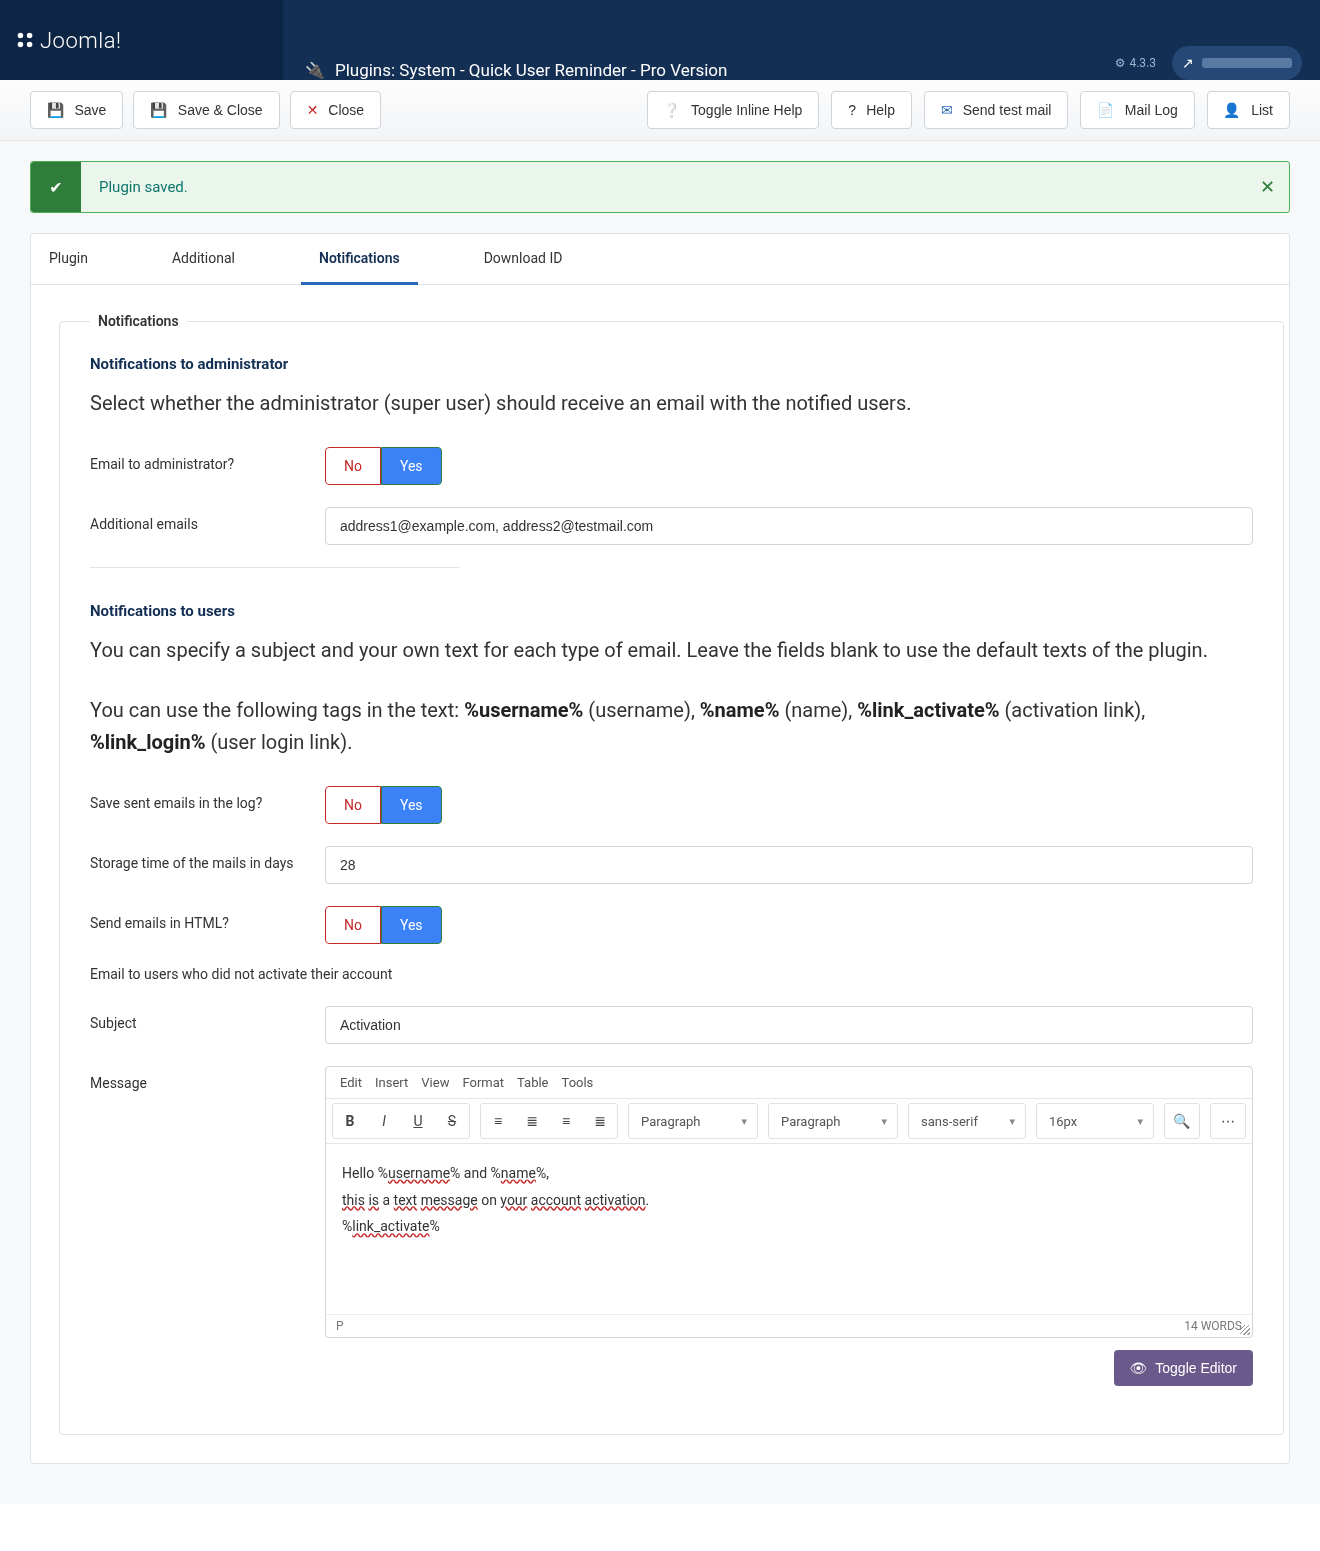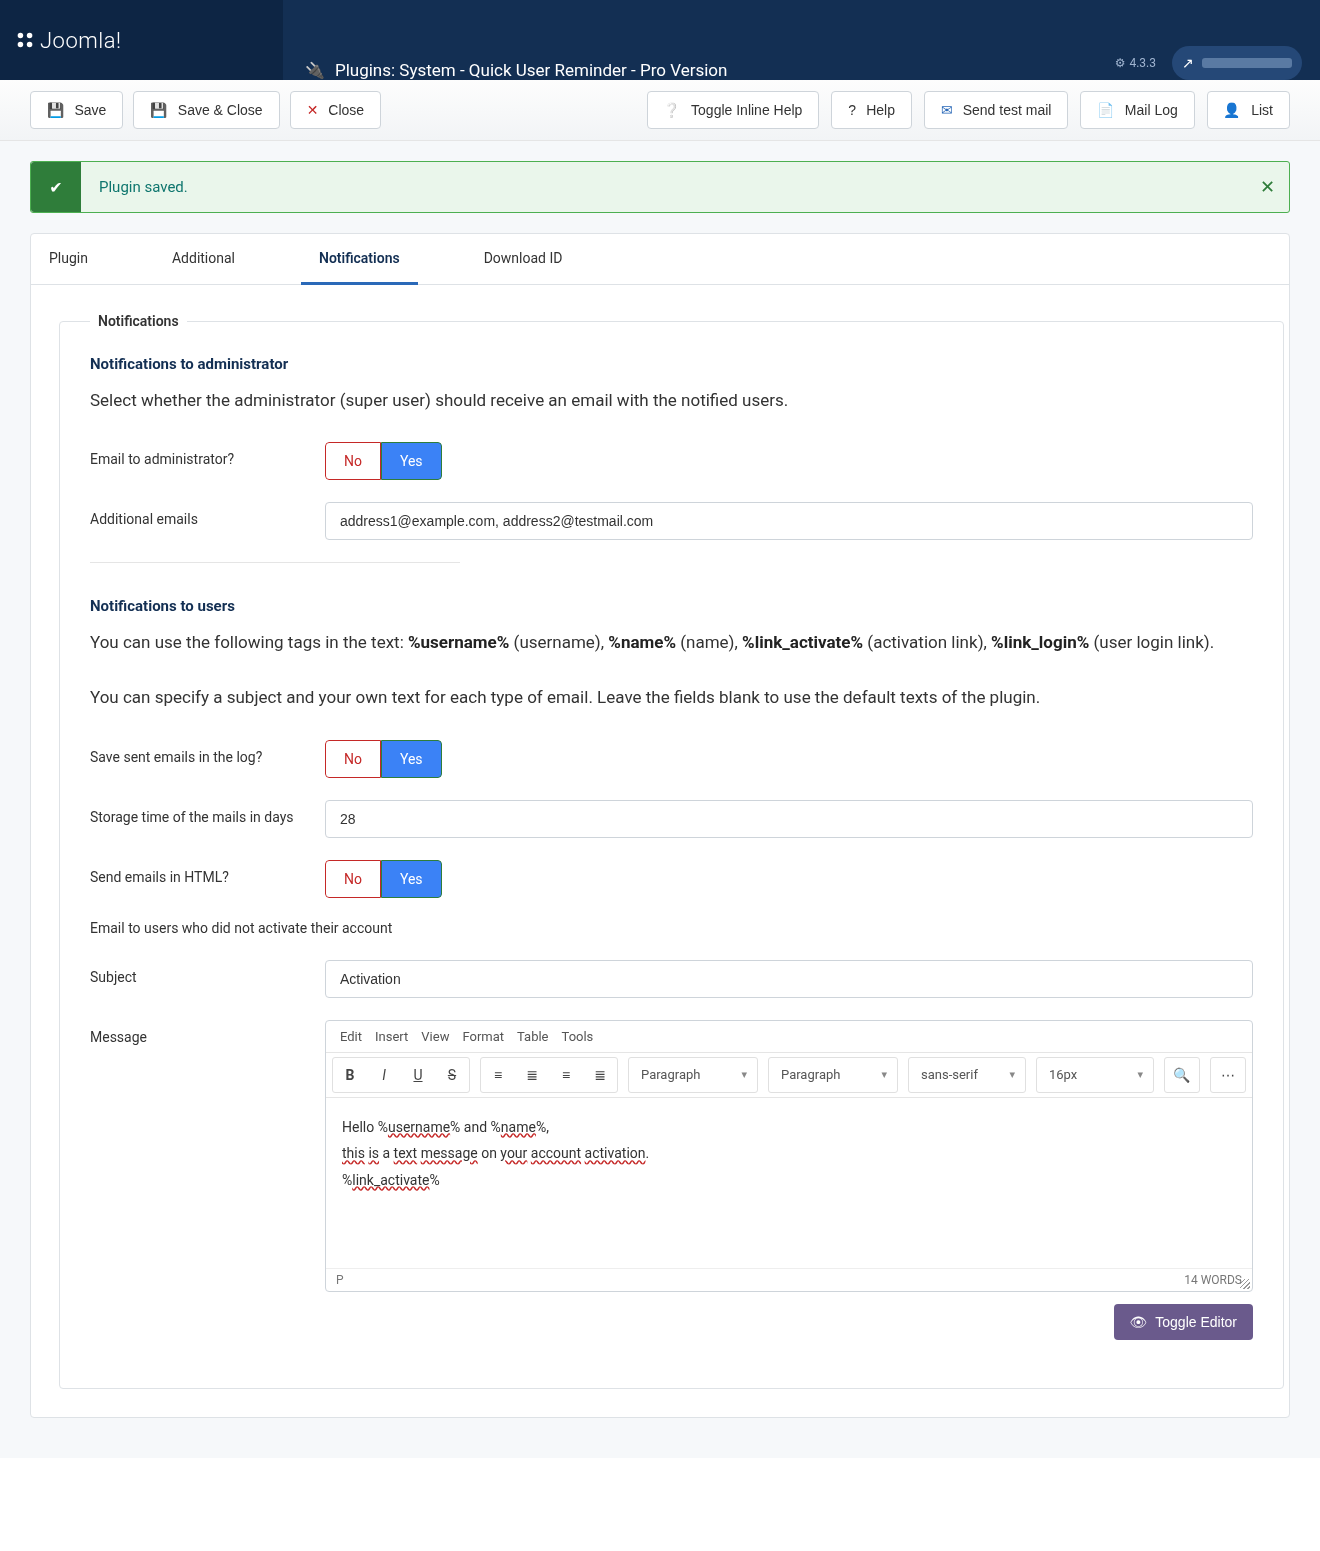--- a/index.html
+++ b/index.html
@@ -30,21 +30,21 @@
 .alert-text { padding: 16px 18px; color:#0f766e; font-size:15px; }
 .alert-close { position:absolute; right:14px; top:14px; color:#2f7d3a; font-size:18px; cursor:pointer; }
 .panel { background:#fff; border:1px solid #dee2e6; border-radius:4px; }
 .tabs { display:flex; border-bottom:1px solid #dee2e6;gap:48px; }
 .tab { padding:16px 18px; font-size:14px; color:#333; cursor:pointer; }
 .tab.active { color:#132f53; font-weight:600; border-bottom:3px solid #2a69b8; margin-bottom:-1px; }
 .panel-body { padding: 28px; }
 fieldset { border:1px solid #dee2e6; border-radius:4px; padding: 26px 30px; }
 legend { padding:0 8px; font-size:14px; font-weight:600; color:#333; }
 .section-title { font-size:15px; font-weight:700; color:#132f53; margin-bottom:14px; }
-.section-desc { font-size:17px; color:#333; line-height:1.6; margin-bottom:28px; }
+.section-desc { font-size:20px; color:#333; line-height:1.6; margin-bottom:28px; }
 .form-row { display:flex; align-items:flex-start; margin-bottom:22px; }
 .form-label { width:235px; padding-top:9px; font-size:14px; color:#333; }
 .form-control-wrap { flex:1; }
 .btn-group { display:flex; border-radius:4px; overflow:hidden; width:fit-content; }
 .btn-group .opt { padding:10px 18px; font-size:14px; cursor:pointer; }
 .btn-group .opt-no { background:#fff; border:1px solid #c52827; color:#c52827; border-radius:4px 0 0 4px; }
 .btn-group .opt-yes { background:#3b82f6; border:1px solid #2f7d3a; color:#fff; border-radius:0 4px 4px 0; }
 .text-input { width:100%; border:1px solid #ced4da; border-radius:4px; padding:10px 14px; font-size:14px; color:#333; outline:none; }
 .hr { border:none; border-top:1px solid #e5e5e5; margin: 20px 0 34px; width:370px; }
 .plain-note { font-size:14px; color:#333; margin-bottom:24px; }
@@ -174,24 +174,24 @@
         <div class="form-row">
           <div class="form-label">Additional emails</div>
           <div class="form-control-wrap">
             <input class="text-input" value="address1@example.com, address2@testmail.com" style="">
           </div>
         </div>
 
         <hr class="hr">
 
         <div class="section-title">Notifications to users</div>
+        <p class="section-desc">You can specify a subject and your own text for each type of email. Leave the fields blank to use the default texts of the plugin.</p>
         <p class="section-desc">
           <span>You can use the following tags in the text: </span><strong class="strong">%username%</strong><span> (username), </span><strong class="strong">%name%</strong><span> (name), </span><strong class="strong">%link_activate%</strong><span> (activation link), </span><strong class="strong">%link_login%</strong><span> (user login link).</span>
         </p>
-        <p class="section-desc">You can specify a subject and your own text for each type of email. Leave the fields blank to use the default texts of the plugin.</p>
 
         <div class="form-row">
           <div class="form-label">Save sent emails in the log?</div>
           <div class="form-control-wrap">
             <div class="btn-group">
               <div class="opt opt-no">No</div>
               <div class="opt opt-yes">Yes</div>
             </div>
           </div>
         </div>

